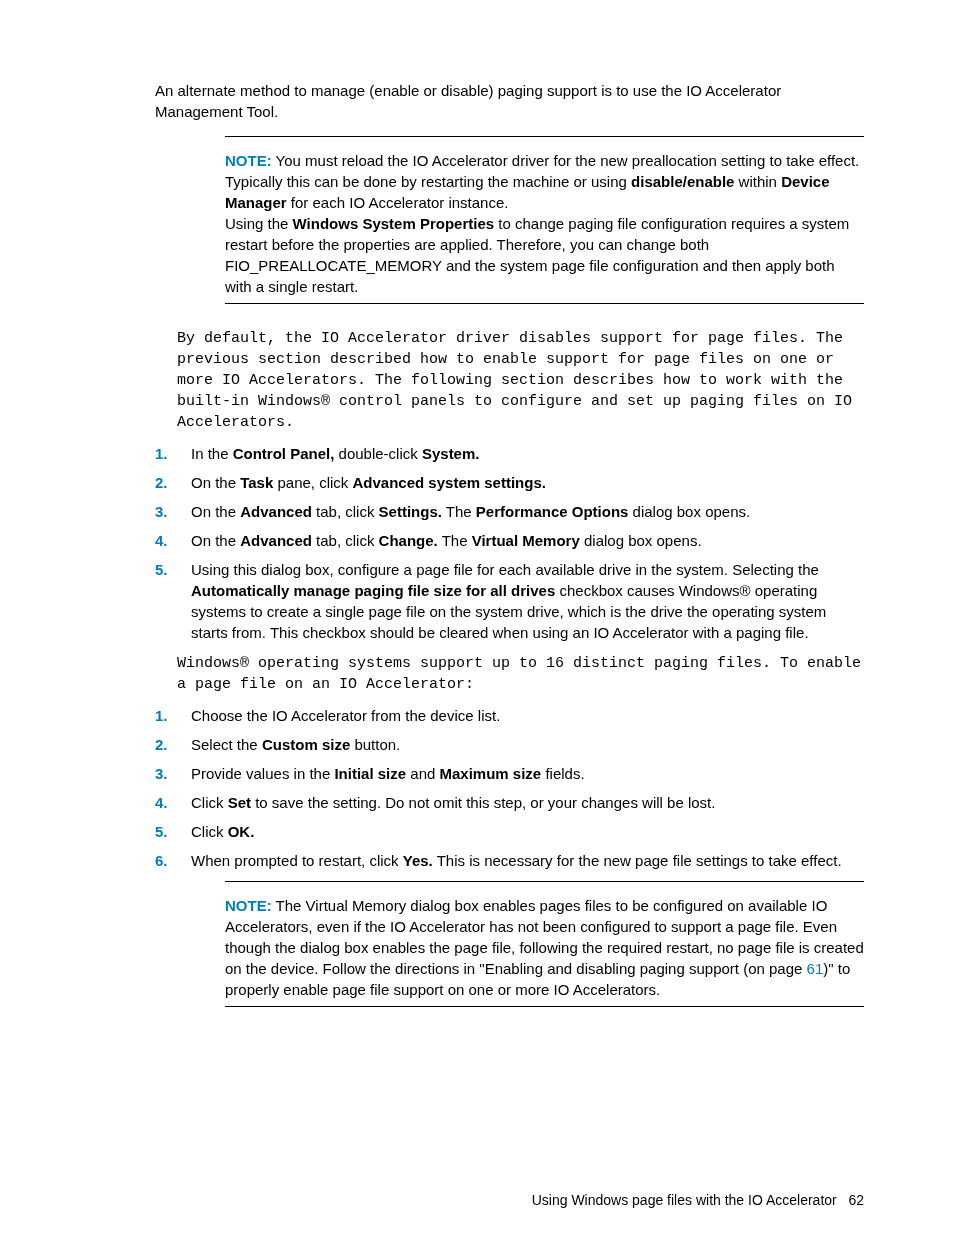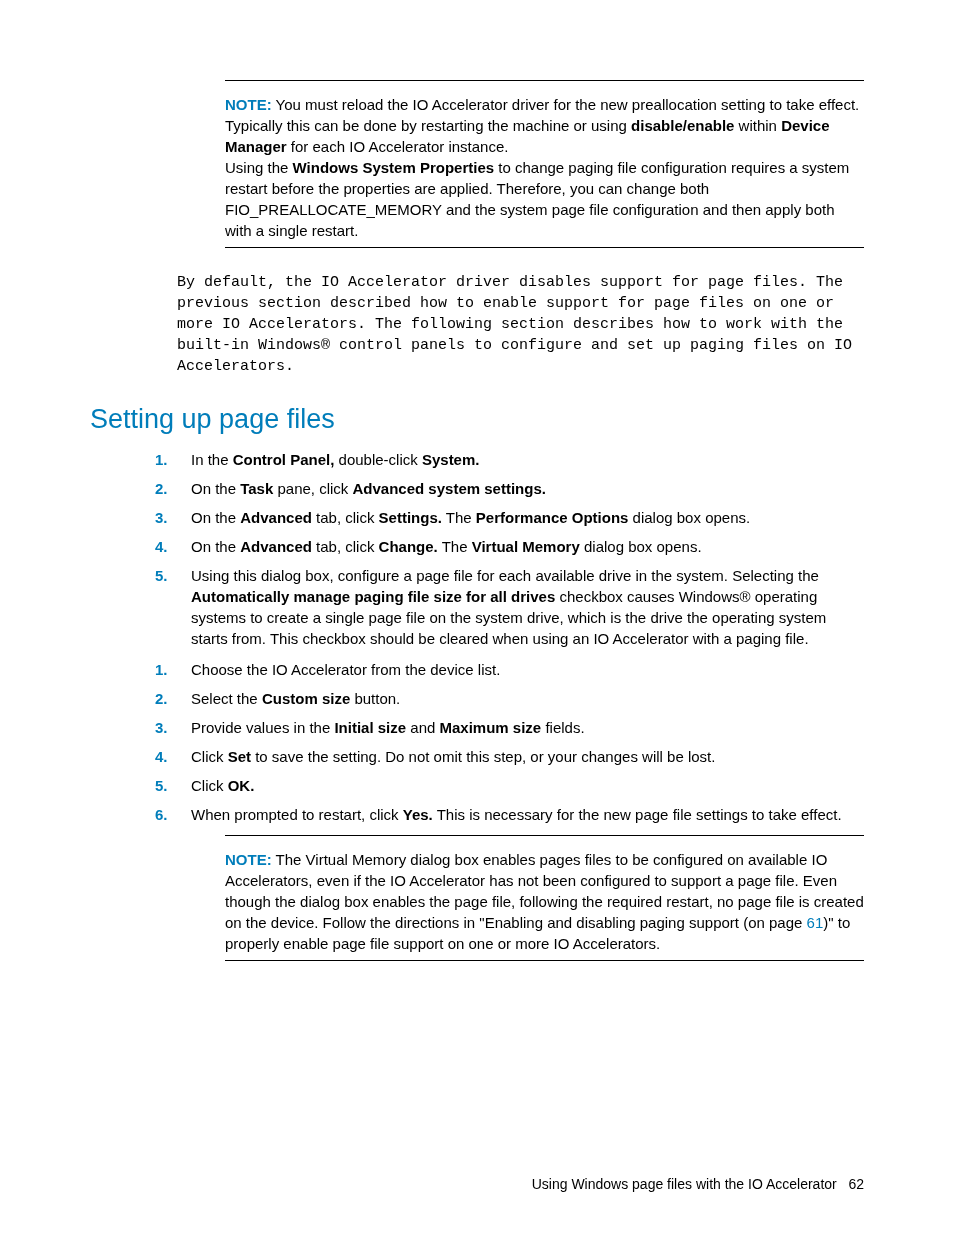--- a/index.html
+++ b/index.html
@@ -68,64 +68,65 @@
     content: counter(step) ".";
     position: absolute;
     left: 0;
     top: 0;
     color: #007dba;
     font-weight: bold;
     width: 24px;
   }
   .footer {
     position: absolute;
-    bottom: 40px;
+    bottom: 24px;
     right: 90px;
     font-size: 14px;
   }
   b { font-weight: bold; }
   .link-inline { color: #007dba; }
 </style>
 </head>
 <body>
 
 <div class="page">
 
+  <div class="intro-text">An alternate method to manage (enable or disable) paging support is to use the IO Accelerator Management Tool.</div>
 
   <div class="note-box">
     <span class="note-label">NOTE:</span>
     <span>You must reload the IO Accelerator driver for the new preallocation setting to take effect. Typically this can be done by restarting the machine or using </span><b>disable/enable</b><span> within </span><b>Device Manager</b><span> for each IO Accelerator instance.</span>
     <br>
     <span>Using the </span><b>Windows System Properties</b><span> to change paging file configuration requires a system restart before the properties are applied. Therefore, you can change both FIO_PREALLOCATE_MEMORY and the system page file configuration and then apply both with a single restart.</span>
   </div>
 
 
   <div class="body-text">By default, the IO Accelerator driver disables support for page files. The previous section described how to enable support for page files on one or more IO Accelerators. The following section describes how to work with the built-in Windows® control panels to configure and set up paging files on IO Accelerators.</div>
 
-  <h2 class="section-h2">Setting up page files</h2>
 
 
   <ol class="steps">
     <li>
       <span>In the </span><b>Control Panel,</b><span> double-click </span><b>System.</b>
     </li>
     <li>
       <span>On the </span><b>Task</b><span> pane, click </span><b>Advanced system settings.</b>
     </li>
     <li>
       <span>On the </span><b>Advanced</b><span> tab, click </span><b>Settings.</b><span> The </span><b>Performance Options</b><span> dialog box opens.</span>
     </li>
     <li>
       <span>On the </span><b>Advanced</b><span> tab, click </span><b>Change.</b><span> The </span><b>Virtual Memory</b><span> dialog box opens.</span>
     </li>
     <li>
       <span>Using this dialog box, configure a page file for each available drive in the system. Selecting the </span><b>Automatically manage paging file size for all drives</b><span> checkbox causes Windows® operating systems to create a single page file on the system drive, which is the drive the operating system starts from. This checkbox should be cleared when using an IO Accelerator with a paging file.</span>
     </li>
   </ol>
 
+  <div class="body-text">Windows® operating systems support up to 16 distinct paging files. To enable a page file on an IO Accelerator:</div>
 
   <ol class="steps">
     <li>
       <span>Choose the IO Accelerator from the device list.</span>
     </li>
     <li>
       <span>Select the </span><b>Custom size</b><span> button.</span>
     </li>
     <li>
       <span>Provide values in the </span><b>Initial size</b><span> and </span><b>Maximum size</b><span> fields.</span>

